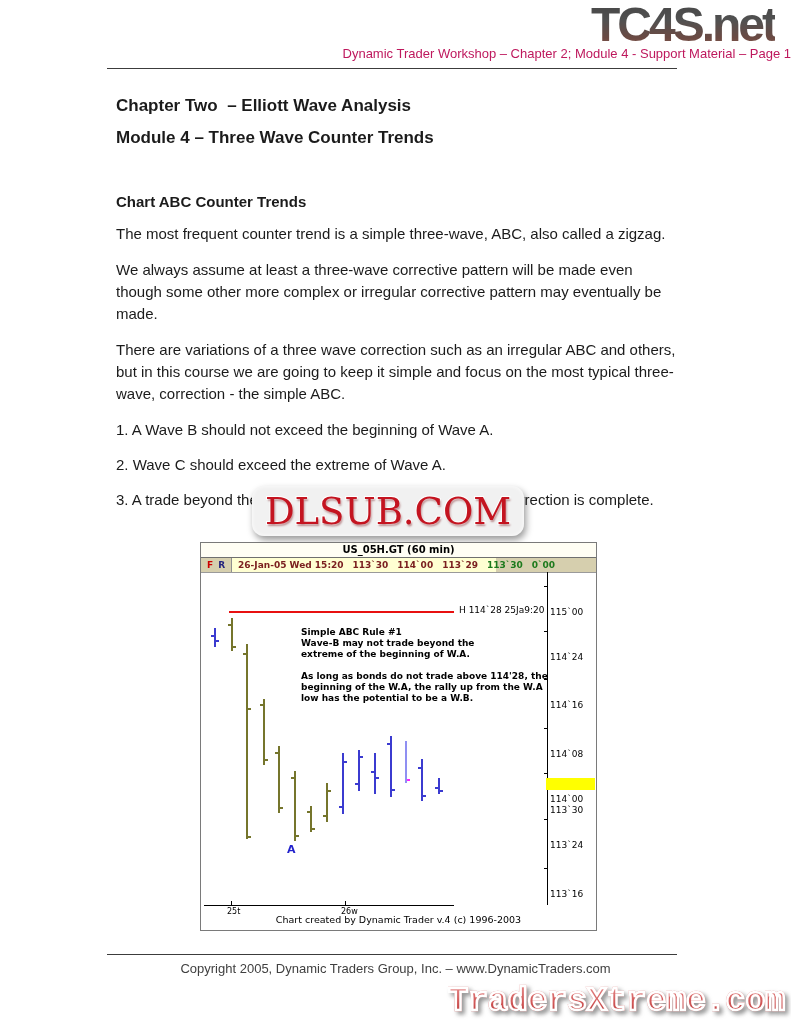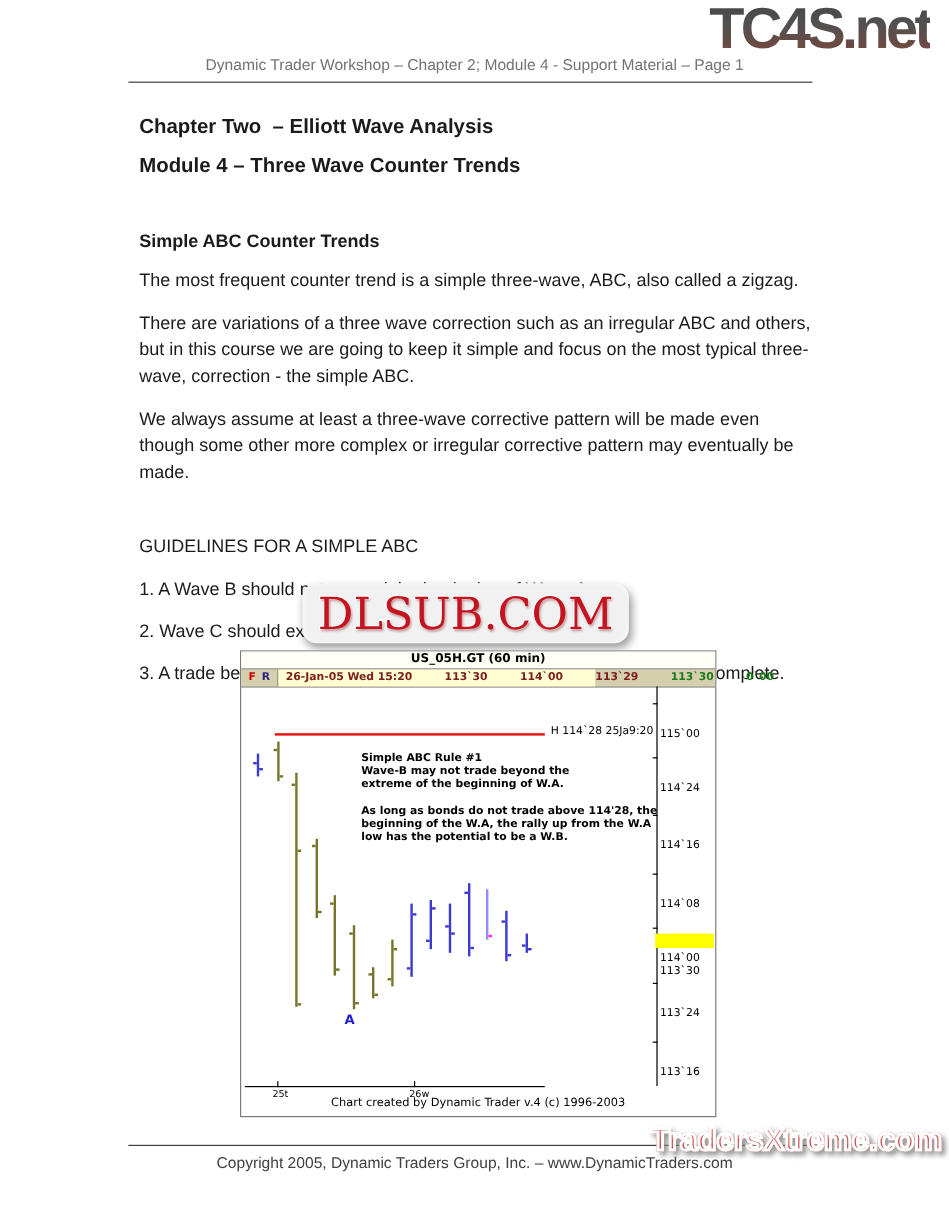--- a/index.html
+++ b/index.html
@@ -9,22 +9,22 @@
   }
   
   .tc4s-logo{
     position:absolute;top:2px;right:16px;
     font-family:"Liberation Sans",sans-serif;font-weight:bold;
     font-size:48px;letter-spacing:-3px;line-height:46px;
     background:linear-gradient(180deg,#474747 0%,#515151 40%,#6b4a43 78%,#8a5a50 100%);
     -webkit-background-clip:text;background-clip:text;color:transparent;
   }
   .page-header{
-    position:absolute;top:46px;left:0;width:100%;text-align:center;
-    font-size:13px;color:#737373;
+    position:absolute;top:46px;left:0;width:100%;text-align:right;
+    font-size:13px;color:#be185d;
   }
   .hr{position:absolute;left:107px;width:570px;border-top:1px solid #3c3c3c;height:0;}
   .hr-top{top:68px;}
   .hr-bottom{top:954px;}
 
   
   .doc{position:absolute;left:116px;top:95px;width:562px;font-size:15px;line-height:22px;}
   .doc h1{font-size:17px;line-height:22px;margin:0 0 10px 0;white-space:pre-wrap;}
   .doc .section-h{font-weight:bold;margin:42px 0 10px 0;}
   .doc p{margin:0 0 14px 0;}
@@ -55,21 +55,21 @@
   }
   .chart-toolbar{
     height:14px;border-bottom:1px solid #9a9a9a;background:#d6cfae;
     display:flex;align-items:center;font-size:9px;font-weight:bold;
   }
   .tb-f{color:#cc0000;margin-left:6px;}
   .tb-r{color:#24247e;margin-left:5px;}
   .tb-sep{width:1px;height:14px;background:#8f8f8f;margin-left:6px;}
   .quote{
     background:#ffffd2;height:14px;display:flex;align-items:center;
-    padding:0 6px;width:252px;color:#7b2020;white-space:nowrap;gap:18px;
+    padding:0 6px;width:252px;color:#7b2020;white-space:nowrap;
   }
   .quote span{margin-right:9px;}
   .quote .grn{color:#1d7a1d;}
   .axis-v{position:absolute;left:346px;top:29px;width:1px;height:333px;background:#000;}
   .axis-h{position:absolute;left:3px;top:362px;width:250px;height:1px;background:#000;}
   .redline{position:absolute;left:28px;top:68px;width:225px;height:2px;background:#e81010;}
   .redline-label{position:absolute;left:258px;top:62px;font-size:9px;color:#000;white-space:nowrap;}
   .annotation{
     position:absolute;left:100px;top:84px;font-size:9px;font-weight:bold;line-height:11px;
     color:#000;white-space:pre-line;
@@ -80,44 +80,43 @@
   .tick{position:absolute;width:3px;height:2px;}
   .ylabel{position:absolute;left:349px;font-size:9px;color:#000;white-space:nowrap;margin-top:26px;}
   .ytick{position:absolute;left:343px;width:4px;height:1px;background:#000;}
   .ylabel-hl{position:absolute;left:345px;width:49px;height:12px;background:#ffff00;}
   .xlabel{position:absolute;top:364px;font-size:8px;color:#000;}
   .xtick{position:absolute;top:358px;width:1px;height:5px;background:#000;}
 
   
   .copyright{position:absolute;top:961px;left:0;width:100%;text-align:center;font-size:13px;color:#404040;}
   .tx-logo{
-    position:absolute;top:934px;right:6px;
-    font-family:Liberation Sans, sans-serif;font-weight:bold;font-size:26px;letter-spacing:0px;
+    position:absolute;top:983px;right:6px;
+    font-family:Liberation Mono, monospace;font-weight:bold;font-size:33px;letter-spacing:0px;
     -webkit-text-stroke:2.5px #ffffff;paint-order:stroke fill;
     background:linear-gradient(180deg,#e89090 0%,#d05555 55%,#a82f2f 100%);
     -webkit-background-clip:text;background-clip:text;color:transparent;
     filter:drop-shadow(3px 3px 2px rgba(125,125,125,.8));
   }
 </style>
 </head>
 <body>
 
 <div class="tc4s-logo">TC4S.net</div>
 
 <div class="page-header">Dynamic Trader Workshop – Chapter 2; Module 4 - Support Material – Page 1</div>
 <div class="hr hr-top"></div>
 
 <div class="doc">
   <h1>Chapter Two  – Elliott Wave Analysis</h1>
   <h1>Module 4 – Three Wave Counter Trends</h1>
-  <div class="section-h">Simple ABC Counter Trends</div>
+  <div class="section-h">Chart ABC Counter Trends</div>
   <p>The most frequent counter trend is a simple three-wave, ABC, also called a zigzag.</p>
+  <p>We always assume at least a three-wave corrective pattern will be made even though some other more complex or irregular corrective pattern may eventually be made.</p>
   <p>There are variations of a three wave correction such as an irregular ABC and others, but in this course we are going to keep it simple and focus on the most typical three-wave, correction - the simple ABC.</p>
-  <p>We always assume at least a three-wave corrective pattern will be made even though some other more complex or irregular corrective pattern may eventually be made.</p>
-  <div class="guidelines-h">GUIDELINES FOR A SIMPLE ABC</div>
   <div class="g-item">1. A Wave B should not exceed the beginning of Wave A.</div>
   <div class="g-item">2. Wave C should exceed the extreme of Wave A.</div>
   <div class="g-item">3. A trade beyond the extreme of the W.B signals the ABC correction is complete.</div>
 </div>
 
 <div class="dlsub">
   <span>DLSUB.COM</span>
 </div>
 
 <div class="chart">

